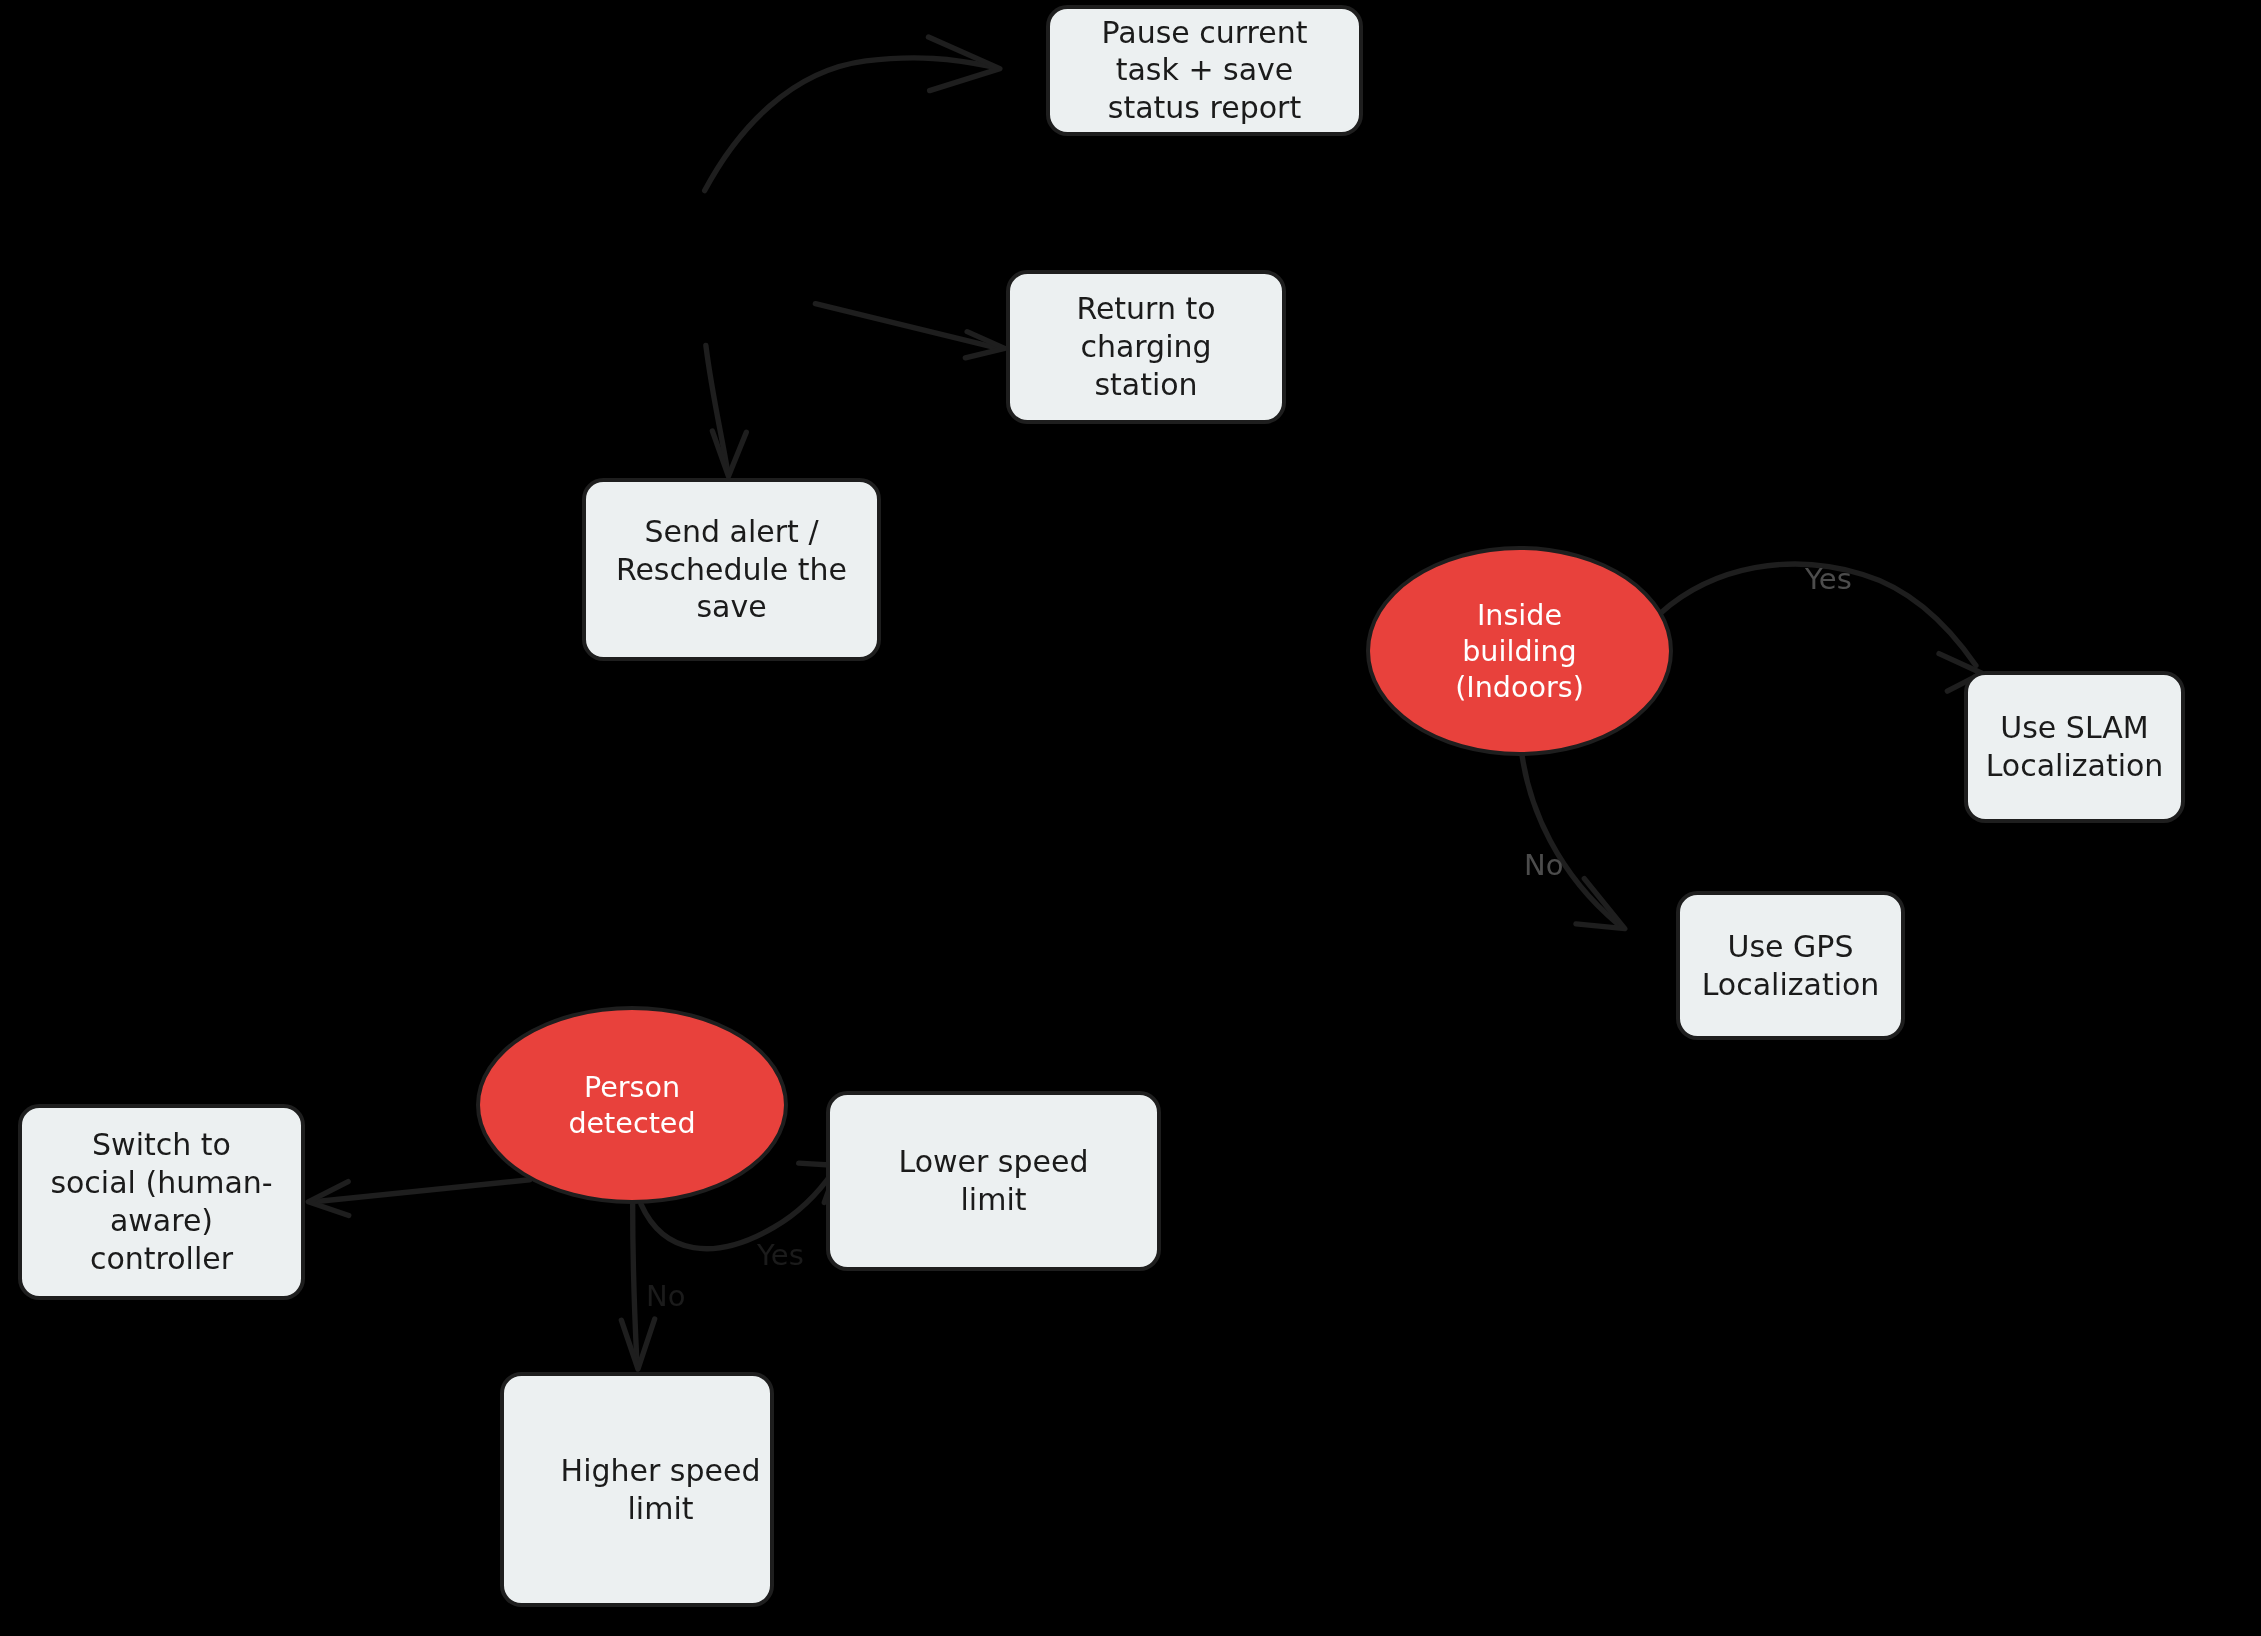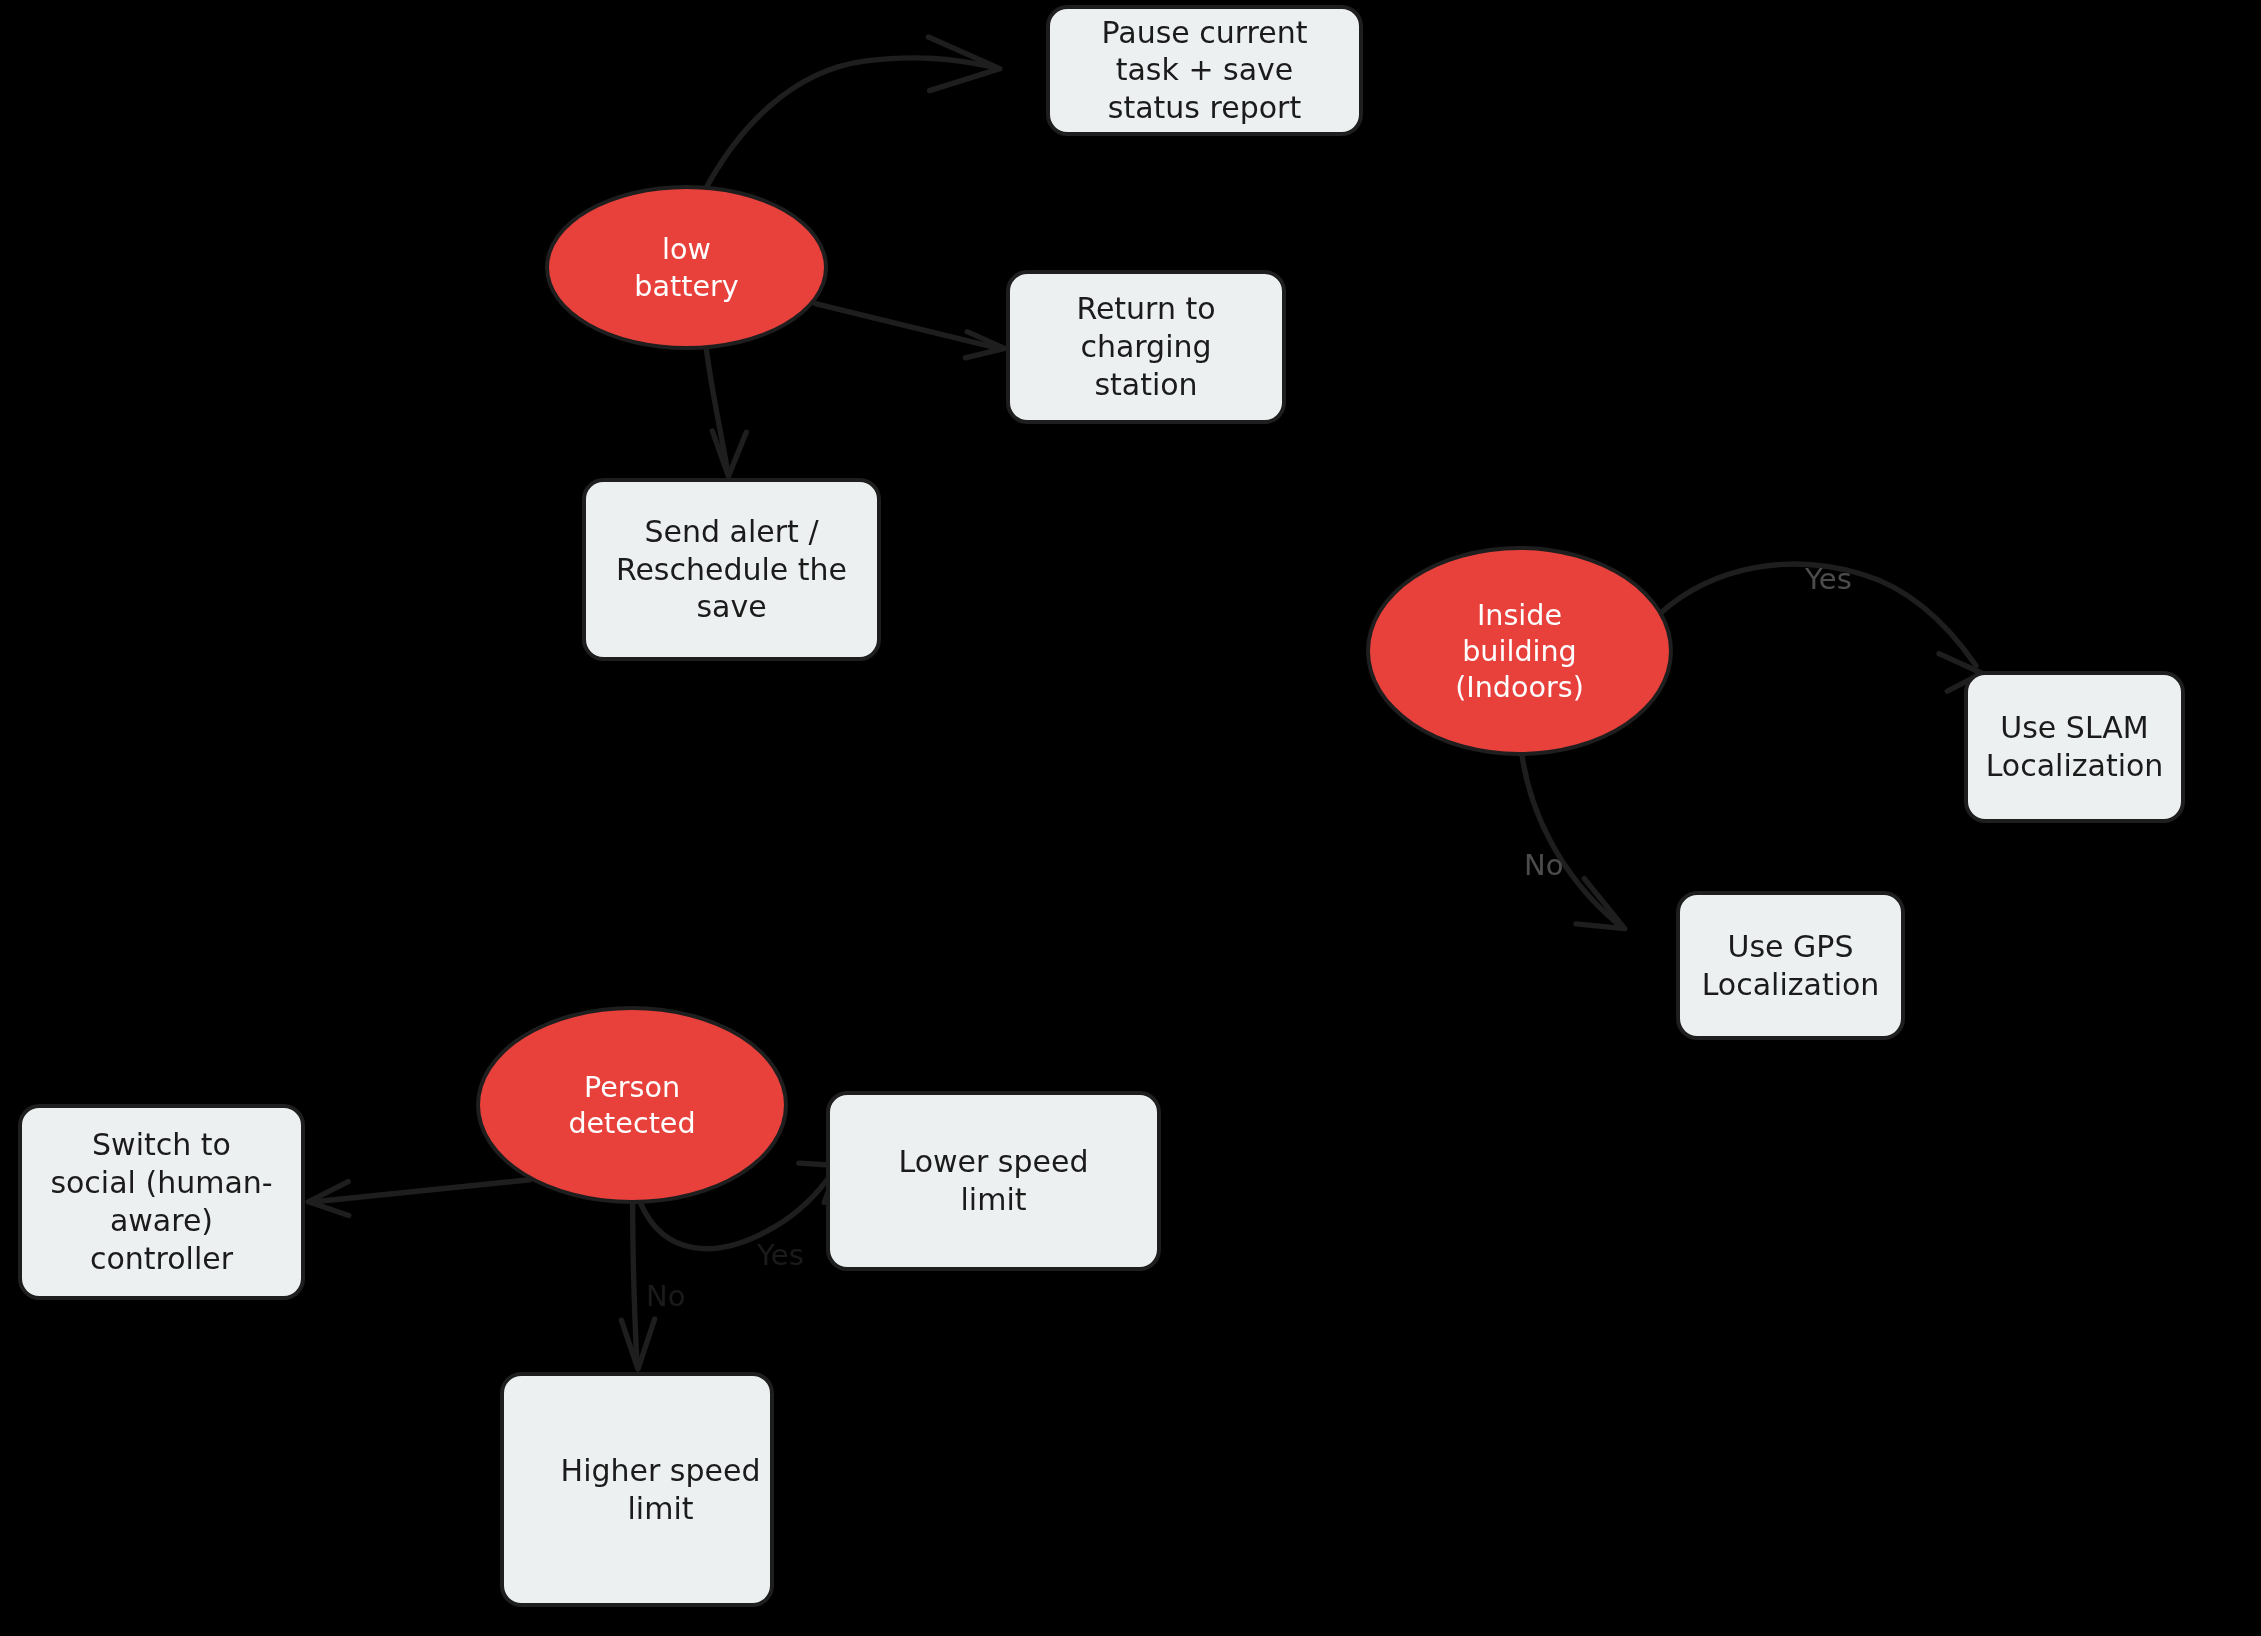--- a/index.html
+++ b/index.html
@@ -106,24 +106,20 @@
       </g>
     </g>
   </svg>
 
   <div class="node node-box" style="left:1002px; top:4.8px; width:317px; height:131px;margin-left:44px;">
     <span class="node-label">Pause current
 task + save
 status report</span>
   </div>
 
-  <div class="node node-ellipse" style="left:545px; top:185px; width:283px; height:165px;">
-    <span class="node-label">low
-battery</span>
-  </div>
 
   <div class="node node-box" style="left:1006px; top:270px; width:280px; height:154px;">
     <span class="node-label">Return to
 charging
 station</span>
   </div>
 
   <div class="node node-box" style="left:582px; top:478px; width:299px; height:183px;">
     <span class="node-label">Send alert /
 Reschedule the

